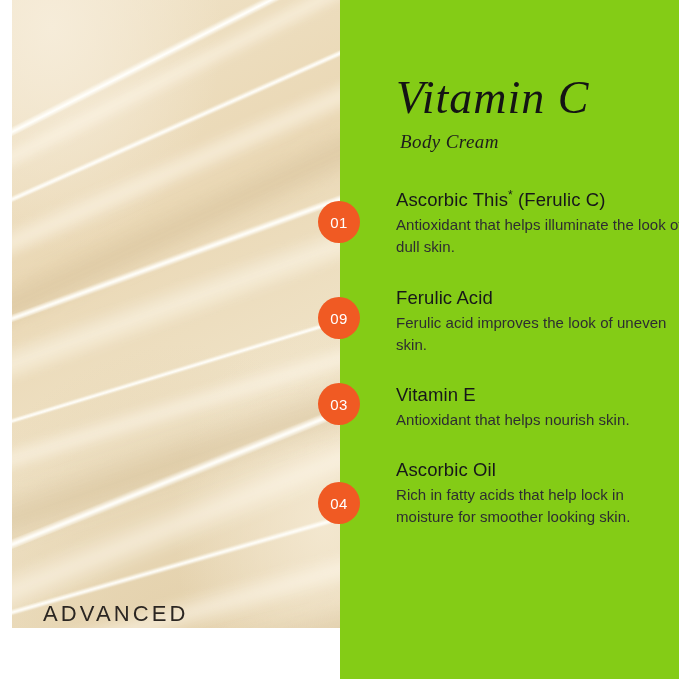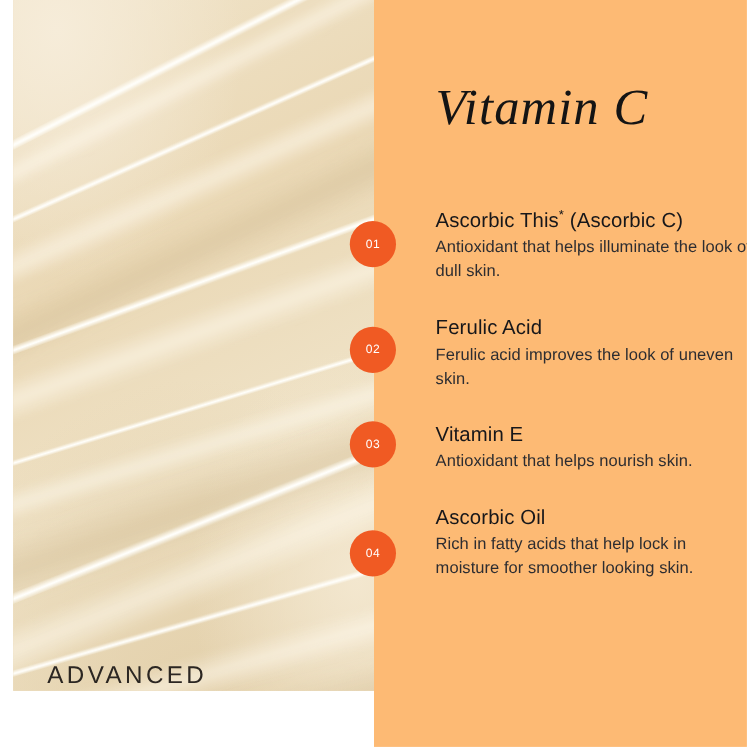--- a/index.html
+++ b/index.html
@@ -120,21 +120,21 @@
     letter-spacing: 0;
   }
 
   
   #content-panel {
     position: absolute;
     left: 340px;
     top: 0;
     width: 339px;
     height: 679px;
-    background: #fdba74;
+    background: #84cc16;
   }
 
   #title-block {
     position: absolute;
     left: 56px;
     top: 72px;
     width: 280px;
   }
   #product-title {
     font-family: "Liberation Serif", "DejaVu Serif", serif;
@@ -183,21 +183,21 @@
   }
 
   
   .badge {
     position: absolute;
     width: 42px;
     height: 42px;
     border-radius: 50%;
     background: #f05a23;
     color: #ffffff;
-    font-size: 11px;
+    font-size: 15px;
     letter-spacing: 0.4px;
     display: flex;
     align-items: center;
     justify-content: center;
     z-index: 5;
   }
 
   
   #footnote {
     position: absolute;
@@ -254,24 +254,25 @@
         <i></i>
         <i></i>
       </div>
     </div>
   </div>
 
   <div id="content-panel">
 
     <div id="title-block">
       <div id="product-title">Vitamin C</div>
+      <div id="product-subtitle">Body Cream</div>
     </div>
 
     <div class="ingredient" style="top:188px;">
-      <div class="ingredient-name"><span>Ascorbic This</span><span class="ast">*</span><span> (Ascorbic C)</span></div>
+      <div class="ingredient-name"><span>Ascorbic This</span><span class="ast">*</span><span> (Ferulic C)</span></div>
       <div class="ingredient-desc">Antioxidant that helps illuminate the look of dull skin.</div>
     </div>
 
     <div class="ingredient" style="top:286px;">
       <div class="ingredient-name"><span>Ferulic Acid</span><span class="ast"></span><span></span></div>
       <div class="ingredient-desc">Ferulic acid improves the look of uneven skin.</div>
     </div>
 
     <div class="ingredient" style="top:383px;">
       <div class="ingredient-name"><span>Vitamin E</span><span class="ast"></span><span></span></div>
@@ -279,17 +280,17 @@
     </div>
 
     <div class="ingredient" style="top:458px;">
       <div class="ingredient-name"><span>Ascorbic Oil</span><span class="ast"></span><span></span></div>
       <div class="ingredient-desc">Rich in fatty acids that help lock in moisture for smoother looking skin.</div>
     </div>
 
   </div>
 
   <div class="badge" style="left:318px; top:201px;">01</div>
-  <div class="badge" style="left:318px; top:297px;">02</div>
+  <div class="badge" style="left:318px; top:297px;">09</div>
   <div class="badge" style="left:318px; top:383px;">03</div>
   <div class="badge" style="left:318px; top:482px;text-align:center;">04</div>
 
 </div>
 
 </body></html>

